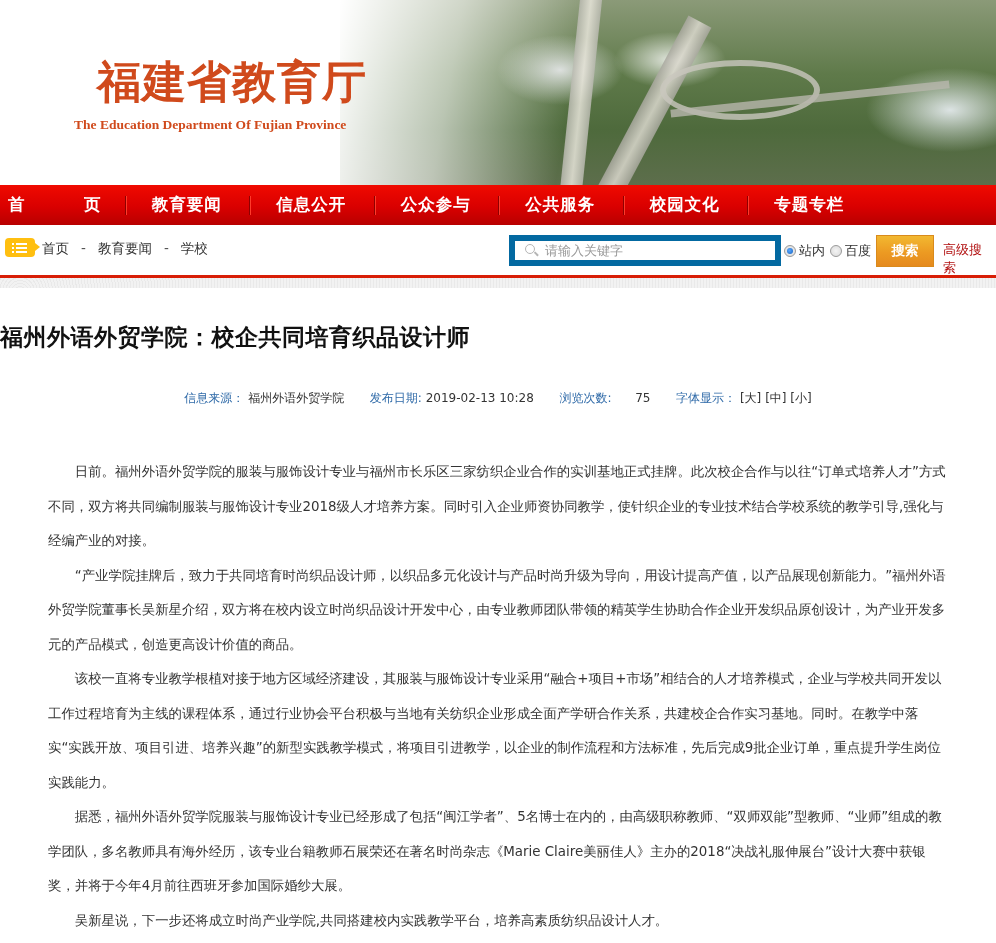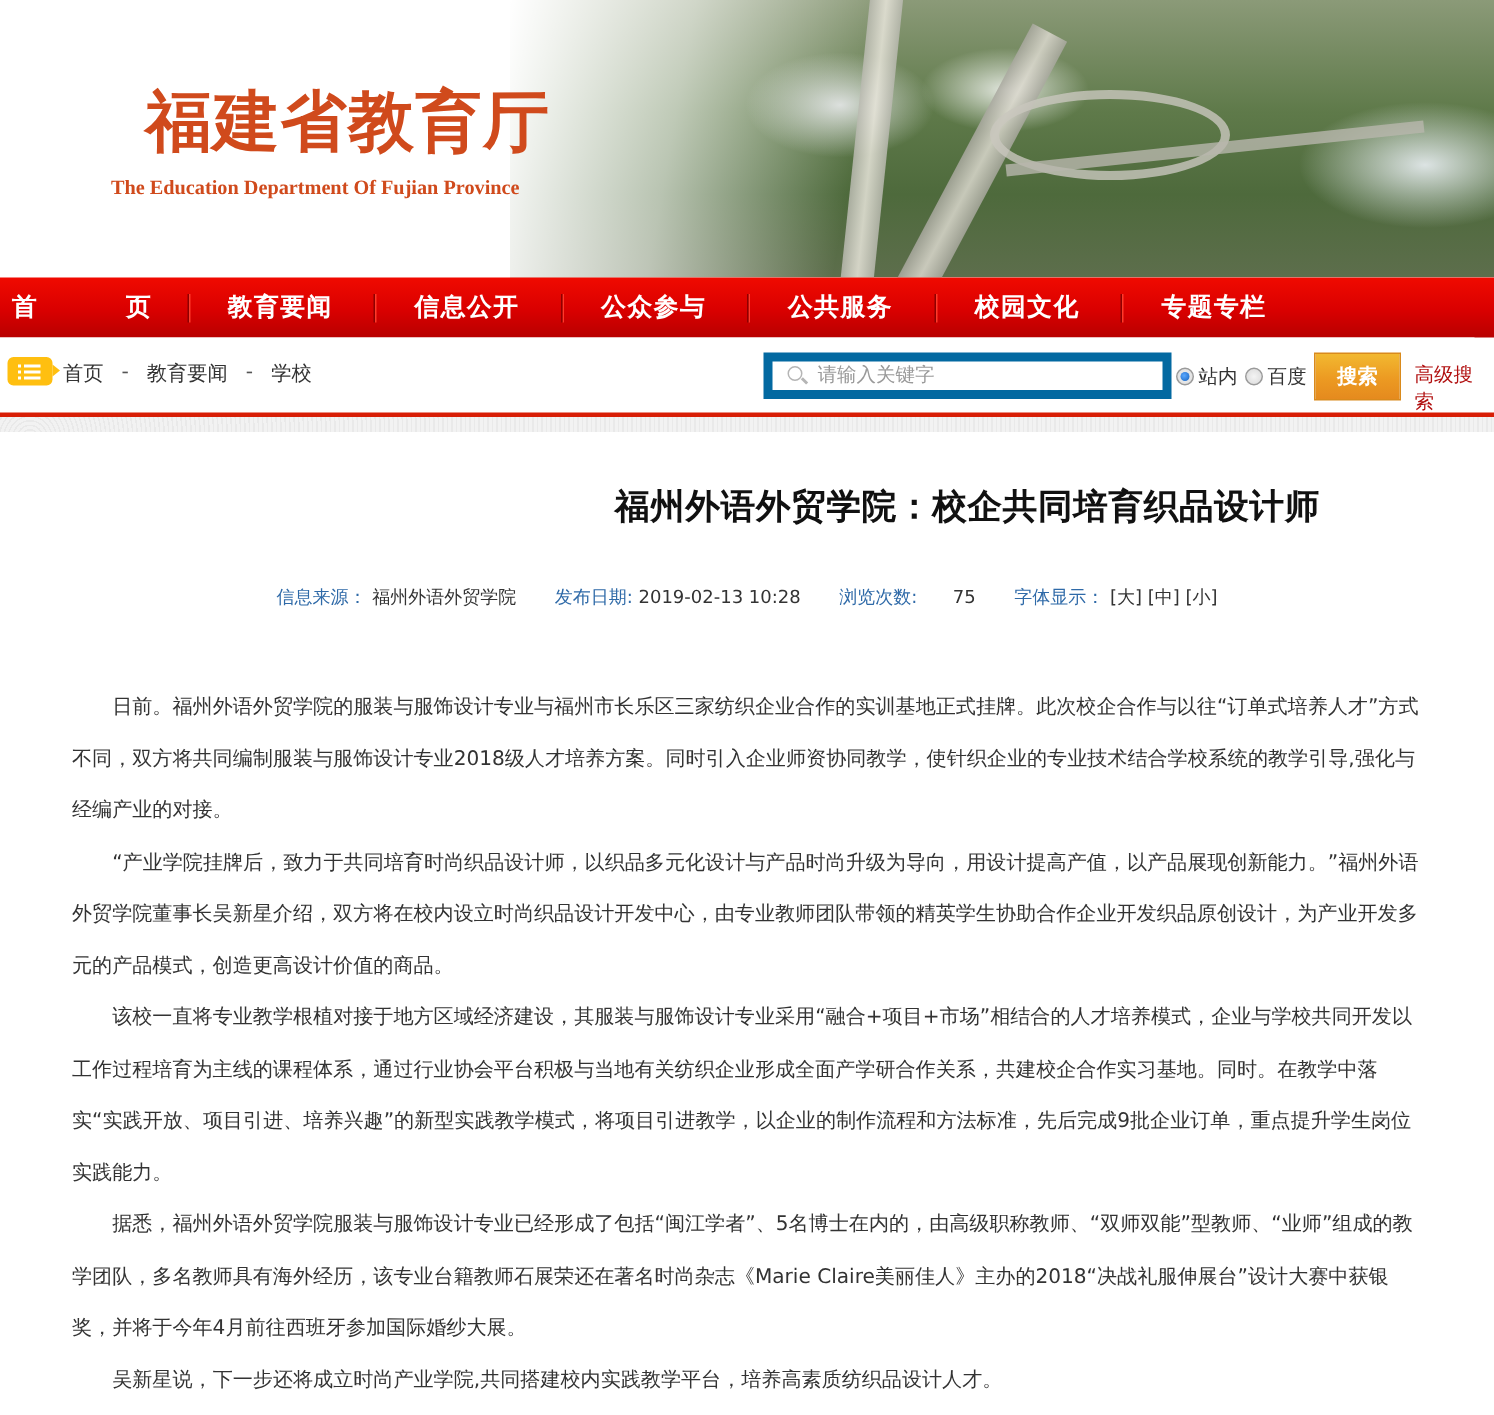--- a/index.html
+++ b/index.html
@@ -130,21 +130,21 @@
   .pattern-rule {
     position: absolute; left: 0; top: 278px; width: 996px; height: 10px;
     background:
       repeating-radial-gradient(circle at 20px 14px, #f0f0f0 0 2px, #e4e4e4 2px 3px) ,
       #eeeeee;
     opacity: 0.8;
   }
 
   
   .article-title {
-    position: absolute; left: 0; top: 322px; width: 880px; text-align: right;
+    position: absolute; left: 0; top: 322px; width: 880px; text-align: left;
     font-size: 23px; font-weight: bold; color: #111; letter-spacing: 0.5px;
   }
   .meta {
     position: absolute; left: 0; top: 390px; width: 996px; text-align: center;
     font-size: 12px; color: #333;
   }
   .meta .lbl { color: #2f6aa8; }
   .meta .gap { display: inline-block; width: 18px; }
   .meta .size-link { color: #333; cursor: pointer; }
 

